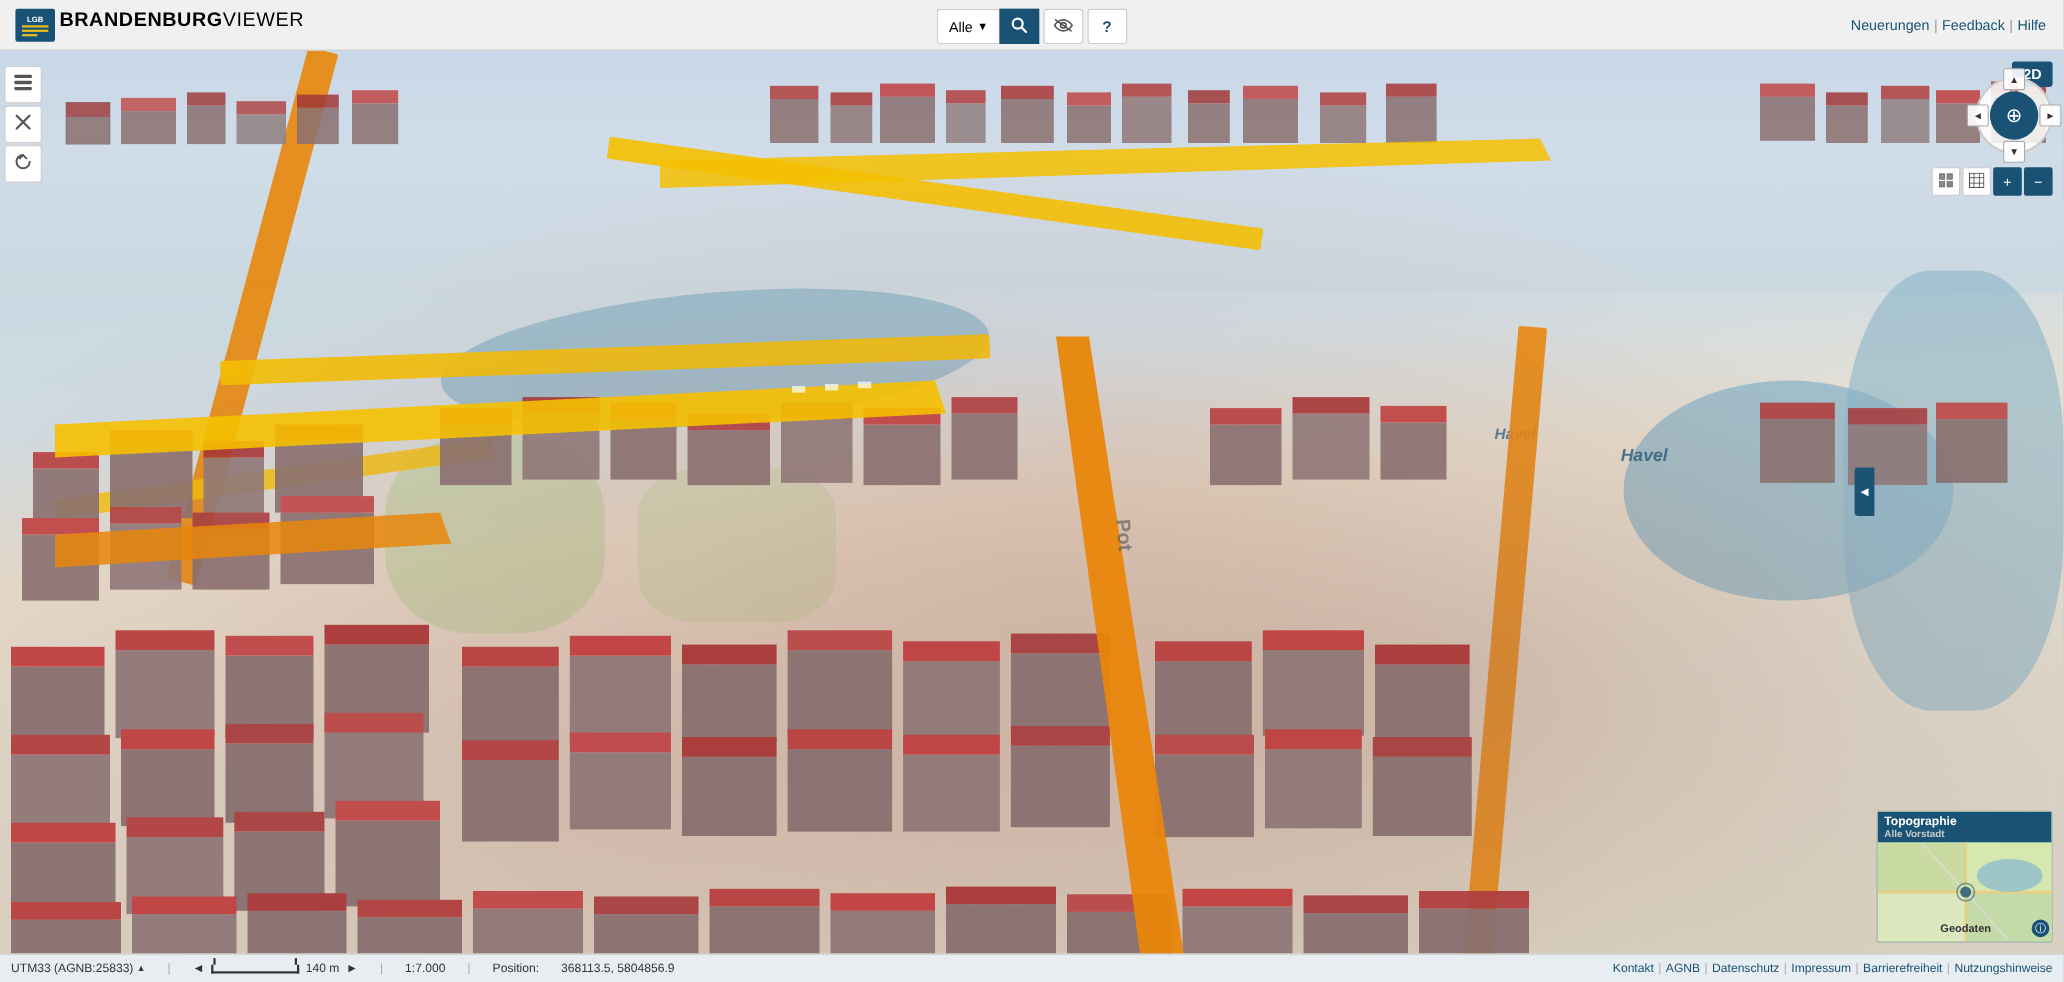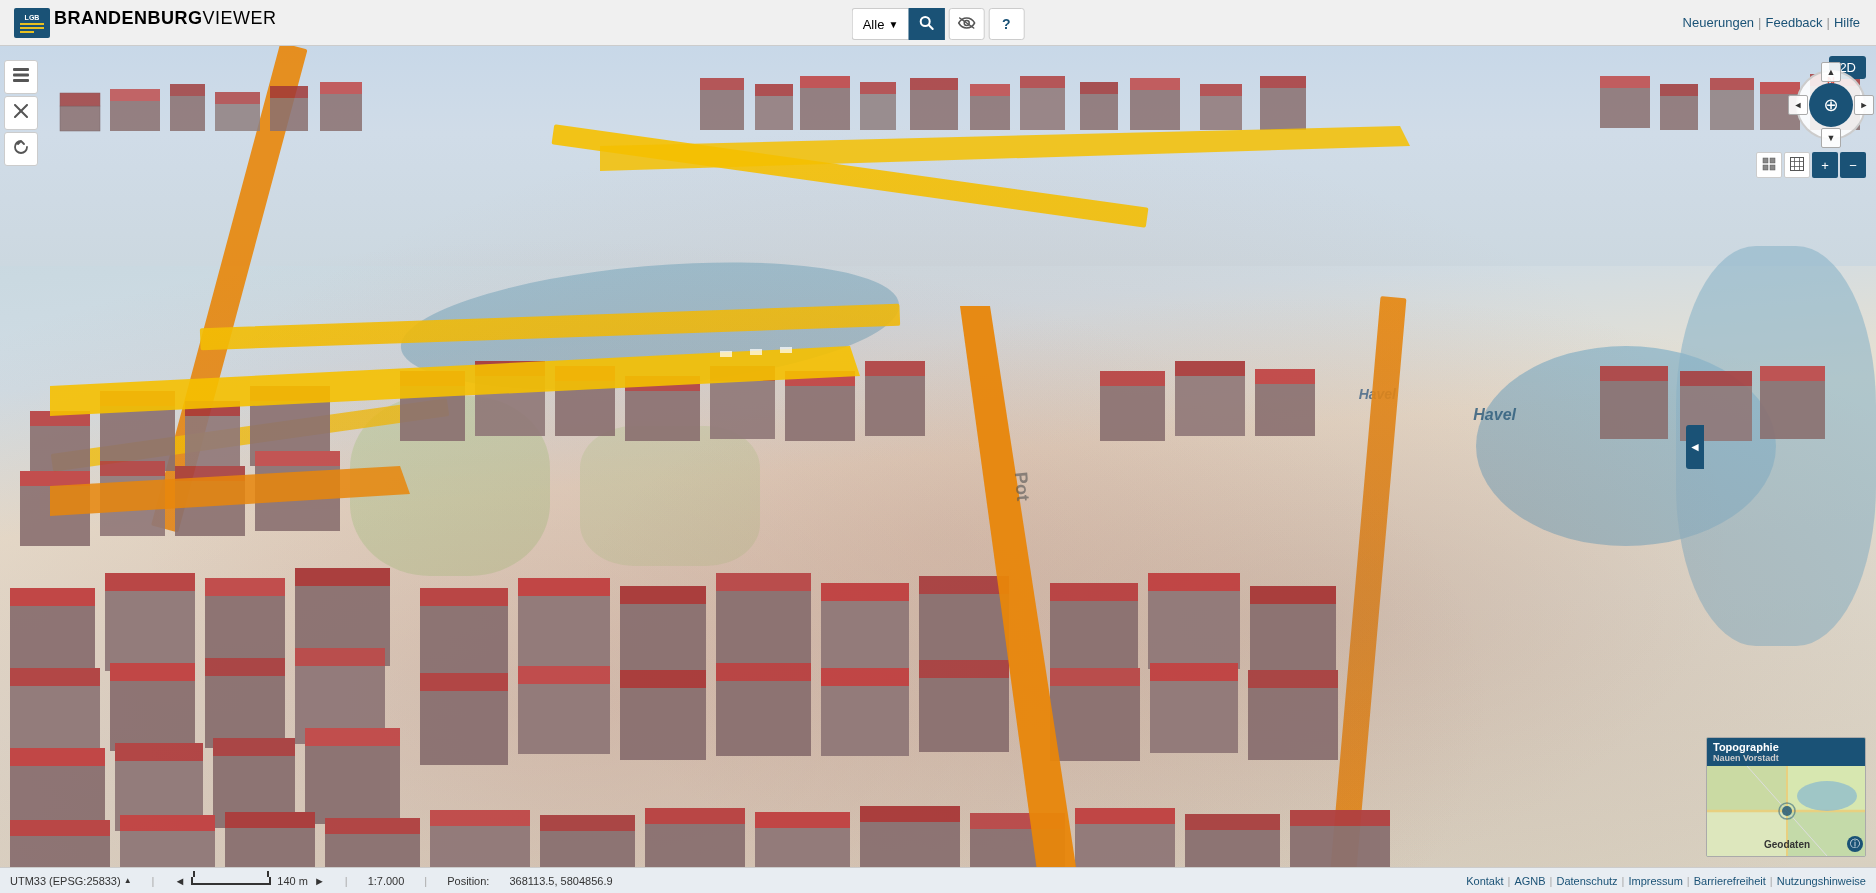--- a/index.html
+++ b/index.html
@@ -78,21 +78,21 @@
     .toolbar-btn {
       width: 34px; height: 34px; background: white; border: 1px solid #ccc;
       border-radius: 3px; display: flex; align-items: center; justify-content: center;
       cursor: pointer; font-size: 16px; color: #333;
     }
 
     
     #toggle-2d {
       position: absolute; top: 56px; right: 10px; z-index: 150;
       background: #1a5276; color: white; padding: 4px 10px;
-      font-size: 13px; font-weight: normal; cursor: pointer; border-radius: 3px;
+      font-size: 13px; font-weight: bold; cursor: pointer; border-radius: 3px;
       border: none;
     }
 
     
     #compass {
       position: absolute; top: 70px; right: 10px; z-index: 150;
       width: 70px; height: 70px;
     }
     .compass-ring {
       width: 70px; height: 70px; border-radius: 50%;
@@ -598,21 +598,21 @@
   </button>
 </div>
 
 <div id="mini-map-collapse" style="position:absolute;bottom:120px;right:172px;z-index:151;background:#1a5276;color:white;width:18px;height:44px;border-radius:3px 0 0 3px;display:flex;align-items:center;justify-content:center;cursor:pointer;font-size:12px;">
   <span>◄</span>
 </div>
 
 <div id="mini-map" style="position:absolute;bottom:36px;right:10px;z-index:150;width:160px;background:#86efac;border:1px solid #aaa;border-radius:2px;overflow:hidden;">
   <div id="mini-map-title">
     <div>Topographie</div>
-    <div id="mini-map-subtitle">Nauen Vorstadt</div>
+    <div id="mini-map-subtitle">Alle Vorstadt</div>
   </div>
   <div id="mini-map-img">
     
     <svg width="160" height="90" viewBox="0 0 160 90">
       <rect width="160" height="90" fill="#d0e0b0"></rect>
       <rect x="0" y="0" width="80" height="45" fill="#c8d8a0" opacity="0.8"></rect>
       <rect x="80" y="0" width="80" height="45" fill="#d8e8b0" opacity="0.8"></rect>
       <rect x="0" y="45" width="80" height="45" fill="#e0e8c0" opacity="0.8"></rect>
       <rect x="80" y="45" width="80" height="45" fill="#c0d8a8" opacity="0.8"></rect>
 
@@ -627,21 +627,21 @@
     </svg>
     <div id="mini-map-label">Geodaten</div>
     <div id="mini-map-info-btn">
       <span>ⓘ</span>
     </div>
   </div>
 </div>
 
 <div id="status-bar">
   <div id="utm-toggle">
-    <span>UTM33 (EPSG:25833)</span>
+    <span>UTM33 (AGNB:25833)</span>
     <span style="font-size:8px;">▲</span>
   </div>
   <span class="sep">|</span>
   <div id="scale-bar">
     <span style="cursor:pointer;">◄</span>
     <div id="scale-line"></div>
     <span>140 m</span>
     <span style="cursor:pointer;">►</span>
   </div>
   <span class="sep">|</span>

